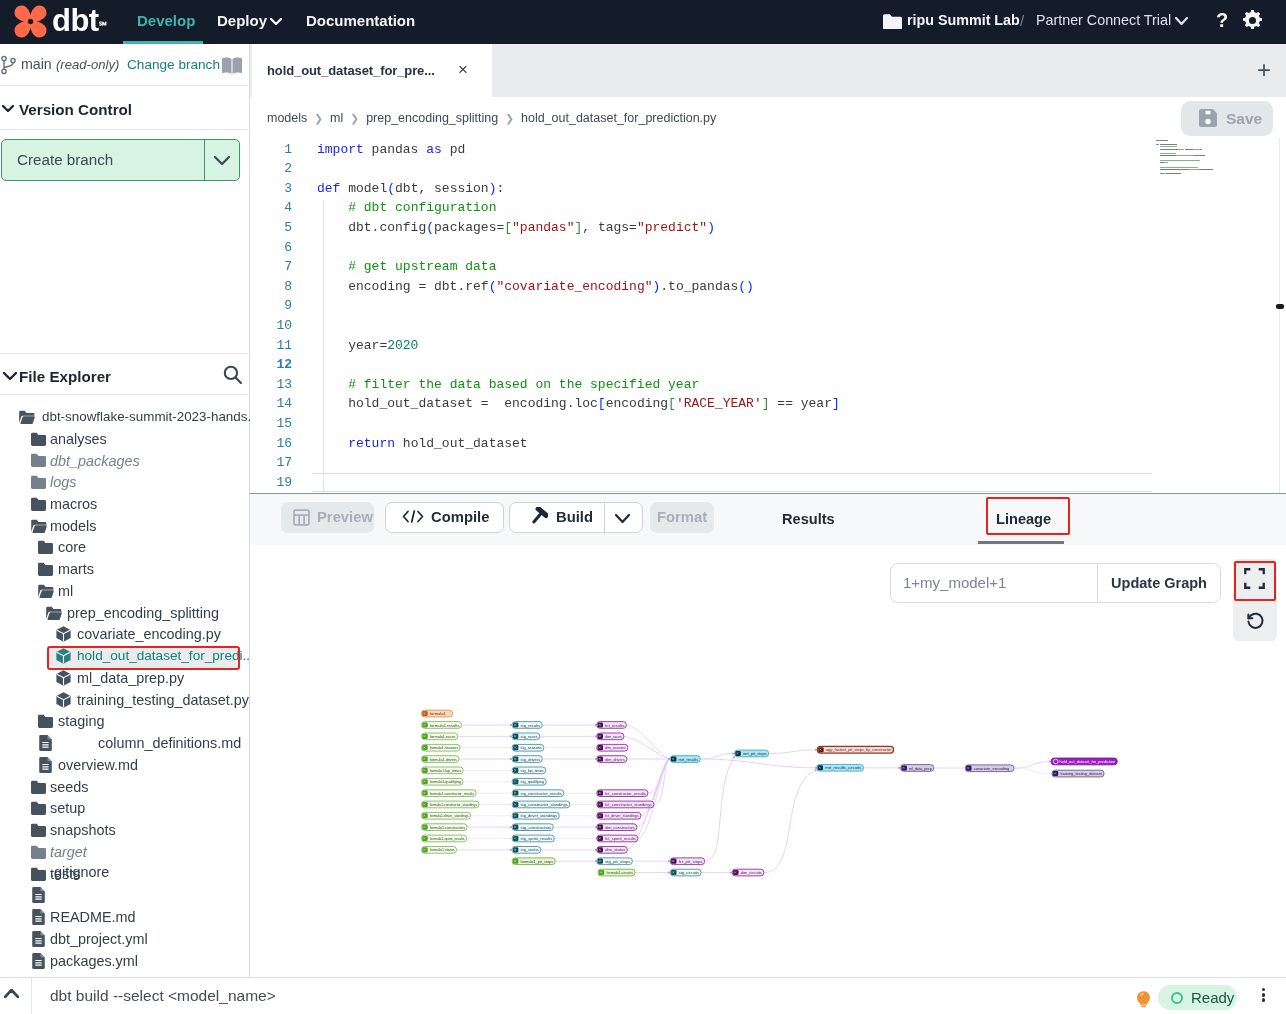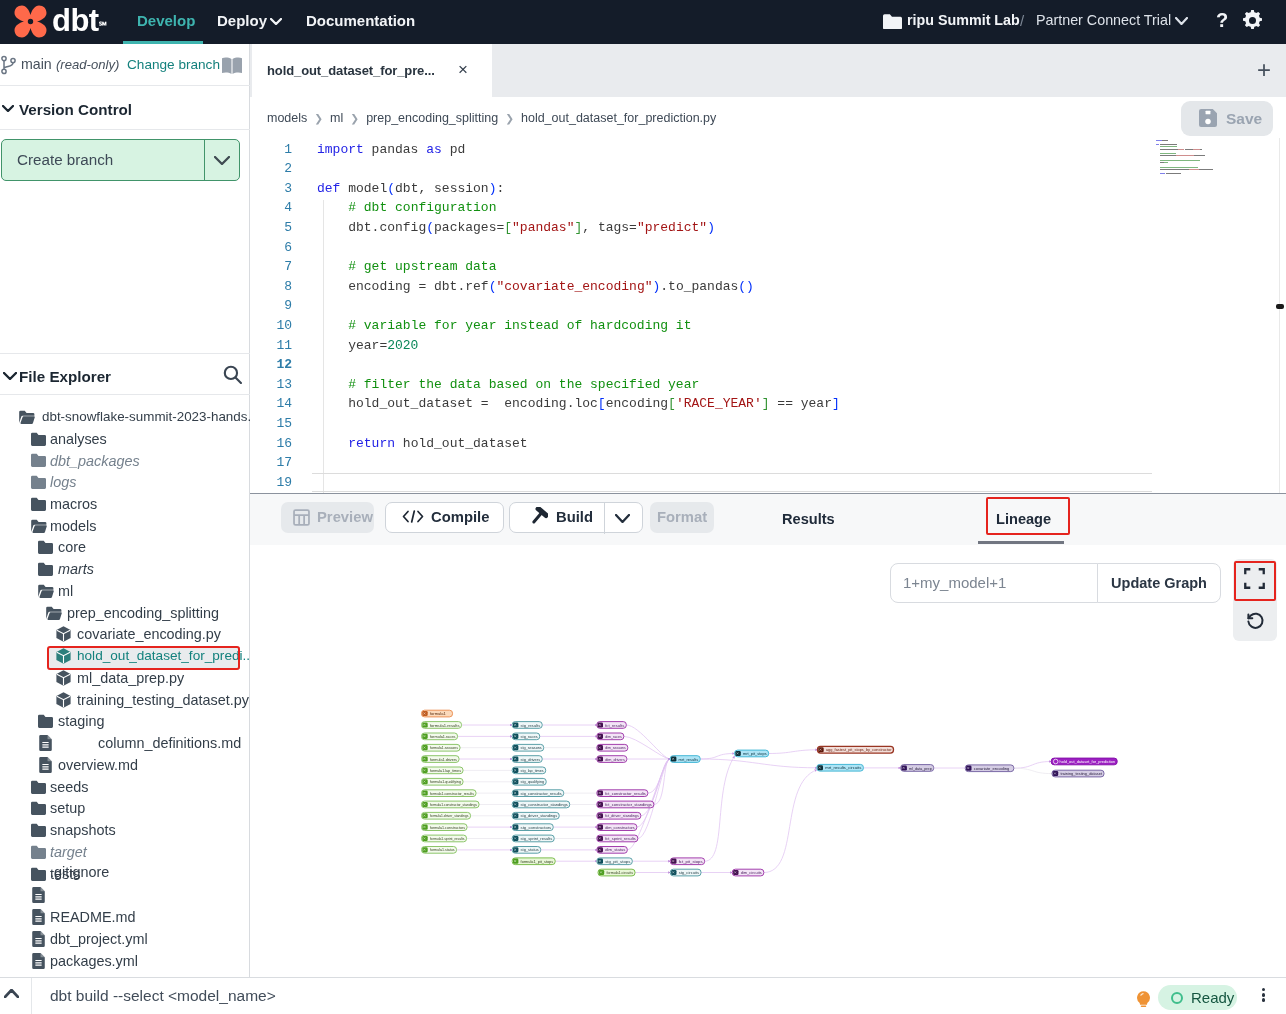--- a/index.html
+++ b/index.html
@@ -141,21 +141,21 @@
       <path fill="#46535f" d="M3.4,6.8 a0.9,0.9 0 0 1 0.85,-0.65 h10.3 a0.85,0.85 0 0 1 0.8,1.1 l-1.75,5.5 a1.3,1.3 0 0 1 -1.25,0.95 h-10.2 a0.85,0.85 0 0 1 -0.8,-1.1 Z"></path>
     </svg>
 <div class="trow" style="left:50px;top:514.7px;line-height:22px;">models</div>
 <svg class="abs" style="left:38px;top:540.44px" width="15" height="14" viewBox="0 0 15 13.8">
       <path fill="#46535f" d="M0,2 a1.3,1.3 0 0 1 1.3,-1.3 h4.4 l1.8,2.2 h6.2 a1.3,1.3 0 0 1 1.3,1.3 v8.3 a1.3,1.3 0 0 1 -1.3,1.3 h-12.4 a1.3,1.3 0 0 1 -1.3,-1.3 Z"></path>
     </svg>
 <div class="trow" style="left:58px;top:536.4px;line-height:22px;">core</div>
 <svg class="abs" style="left:38px;top:562.18px" width="15" height="14" viewBox="0 0 15 13.8">
       <path fill="#46535f" d="M0,2 a1.3,1.3 0 0 1 1.3,-1.3 h4.4 l1.8,2.2 h6.2 a1.3,1.3 0 0 1 1.3,1.3 v8.3 a1.3,1.3 0 0 1 -1.3,1.3 h-12.4 a1.3,1.3 0 0 1 -1.3,-1.3 Z"></path>
     </svg>
-<div class="trow" style="left:58px;top:558.2px;line-height:22px;font-style:italic;">marts</div>
+<div class="trow" style="left:58px;top:558.2px;line-height:22px;">marts</div>
 <svg class="abs" style="left:38px;top:583.92px" width="16" height="14" viewBox="0 0 15.4 13.8">
       <path fill="#46535f" d="M0,2 a1.3,1.3 0 0 1 1.3,-1.3 h4.2 l1.8,2.2 h6.4 a1.3,1.3 0 0 1 1.3,1.3 v1.5 h-11.6 a1.5,1.5 0 0 0 -1.45,1.1 l-1.95,6.1 Z"></path>
       <path fill="#46535f" d="M3.4,6.8 a0.9,0.9 0 0 1 0.85,-0.65 h10.3 a0.85,0.85 0 0 1 0.8,1.1 l-1.75,5.5 a1.3,1.3 0 0 1 -1.25,0.95 h-10.2 a0.85,0.85 0 0 1 -0.8,-1.1 Z"></path>
     </svg>
 <div class="trow" style="left:58px;top:579.9px;line-height:22px;">ml</div>
 <svg class="abs" style="left:45.5px;top:605.66px" width="16" height="14" viewBox="0 0 15.4 13.8">
       <path fill="#46535f" d="M0,2 a1.3,1.3 0 0 1 1.3,-1.3 h4.2 l1.8,2.2 h6.4 a1.3,1.3 0 0 1 1.3,1.3 v1.5 h-11.6 a1.5,1.5 0 0 0 -1.45,1.1 l-1.95,6.1 Z"></path>
       <path fill="#46535f" d="M3.4,6.8 a0.9,0.9 0 0 1 0.85,-0.65 h10.3 a0.85,0.85 0 0 1 0.8,1.1 l-1.75,5.5 a1.3,1.3 0 0 1 -1.25,0.95 h-10.2 a0.85,0.85 0 0 1 -0.8,-1.1 Z"></path>
     </svg>
 <div class="trow" style="left:67px;top:601.7px;line-height:22px;">prep_encoding_splitting</div>
@@ -268,21 +268,20 @@
 <div class="cl" style="top:60.3px;">    <span class="cm"># dbt configuration</span></div>
 <div class="ln" style="top:79.9px;">5</div>
 <div class="cl" style="top:79.9px;">    dbt.config<span class="b1">(</span>packages=<span class="b2">[</span><span class="st">"pandas"</span><span class="b2">]</span>, tags=<span class="st">"predict"</span><span class="b1">)</span></div>
 <div class="ln" style="top:99.5px;">6</div>
 <div class="ln" style="top:119.1px;">7</div>
 <div class="cl" style="top:119.1px;">    <span class="cm"># get upstream data</span></div>
 <div class="ln" style="top:138.7px;">8</div>
 <div class="cl" style="top:138.7px;">    encoding = dbt.ref<span class="b1">(</span><span class="st">"covariate_encoding"</span><span class="b1">)</span>.to_pandas<span class="b1">()</span></div>
 <div class="ln" style="top:158.3px;">9</div>
 <div class="ln" style="top:177.9px;">10</div>
-<div class="cl" style="top:177.9px;">    <span class="cm"># variable for year instead of hardcoding it</span></div>
 <div class="ln" style="top:197.5px;">11</div>
 <div class="cl" style="top:197.5px;">    year=<span class="nu">2020</span></div>
 <div class="ln" style="top:217.1px;font-weight:bold;">12</div>
 <div class="ln" style="top:236.7px;">13</div>
 <div class="cl" style="top:236.7px;">    <span class="cm"># filter the data based on the specified year</span></div>
 <div class="ln" style="top:256.3px;">14</div>
 <div class="cl" style="top:256.3px;">    hold_out_dataset =  encoding.loc<span class="b1">[</span>encoding<span class="b2">[</span><span class="st">'RACE_YEAR'</span><span class="b2">]</span> == year<span class="b1">]</span></div>
 <div class="ln" style="top:275.9px;">15</div>
 <div class="ln" style="top:295.5px;">16</div>
 <div class="cl" style="top:295.5px;">    <span class="kw">return</span> hold_out_dataset</div>

